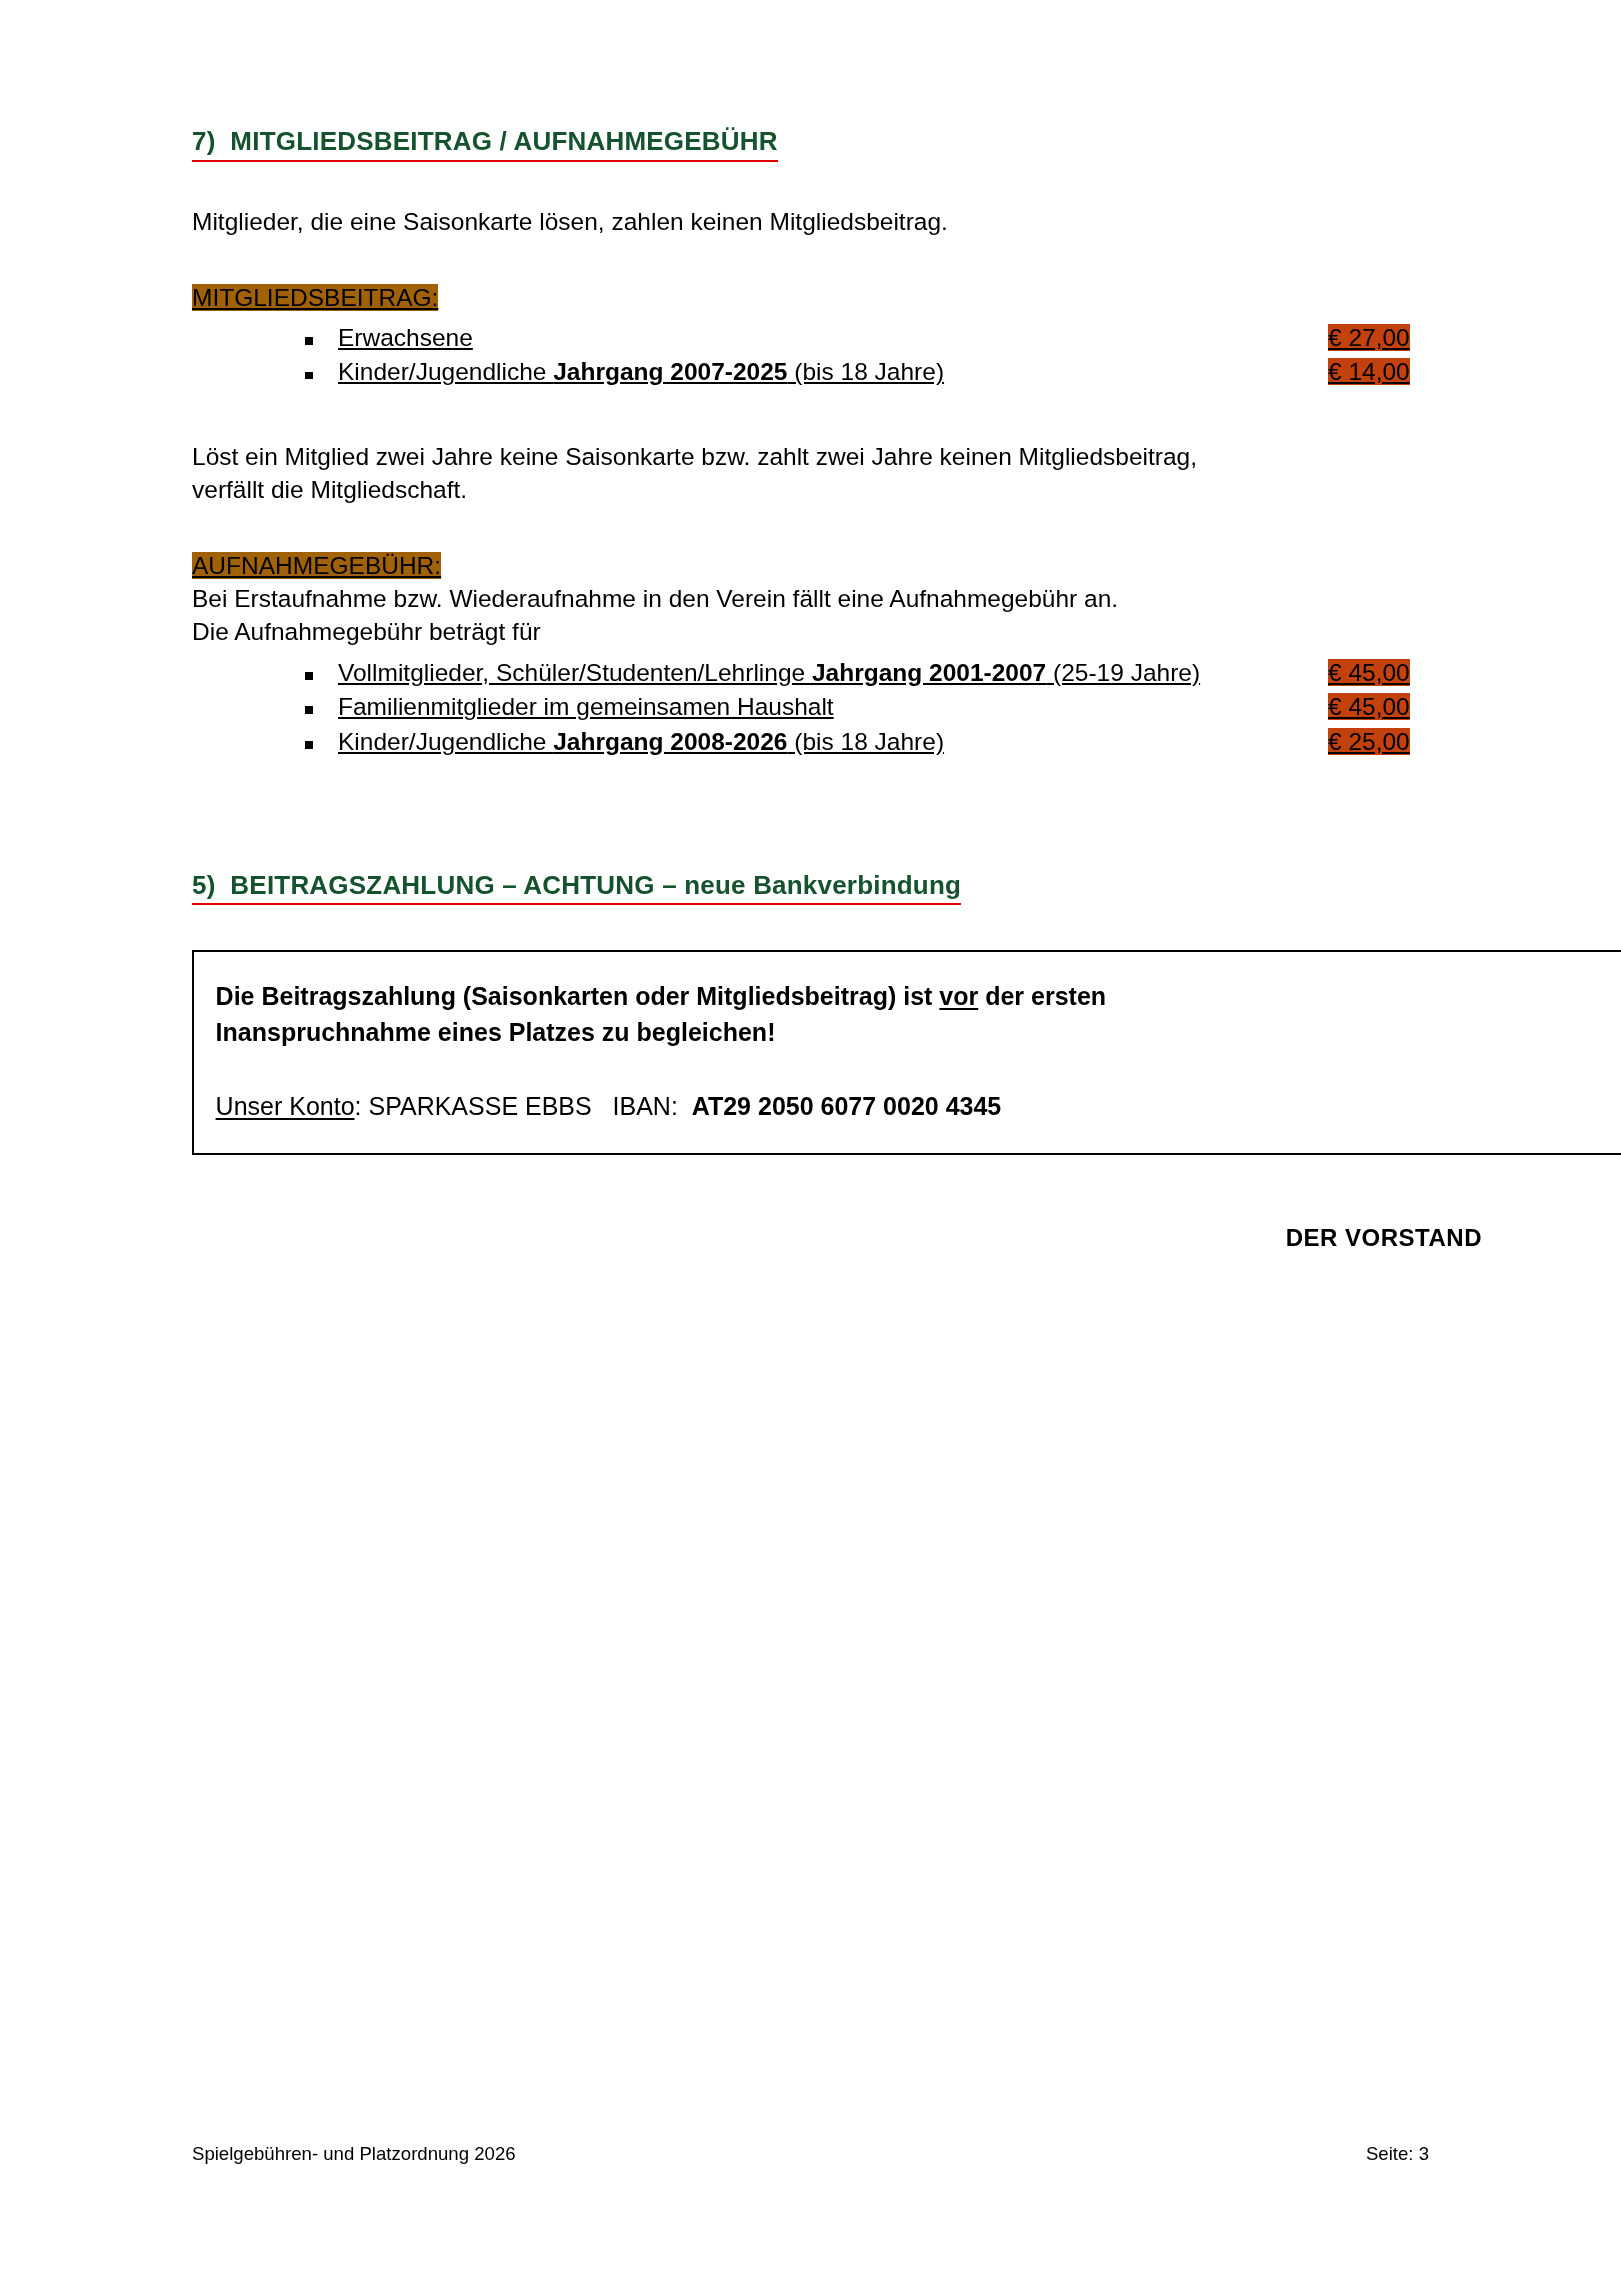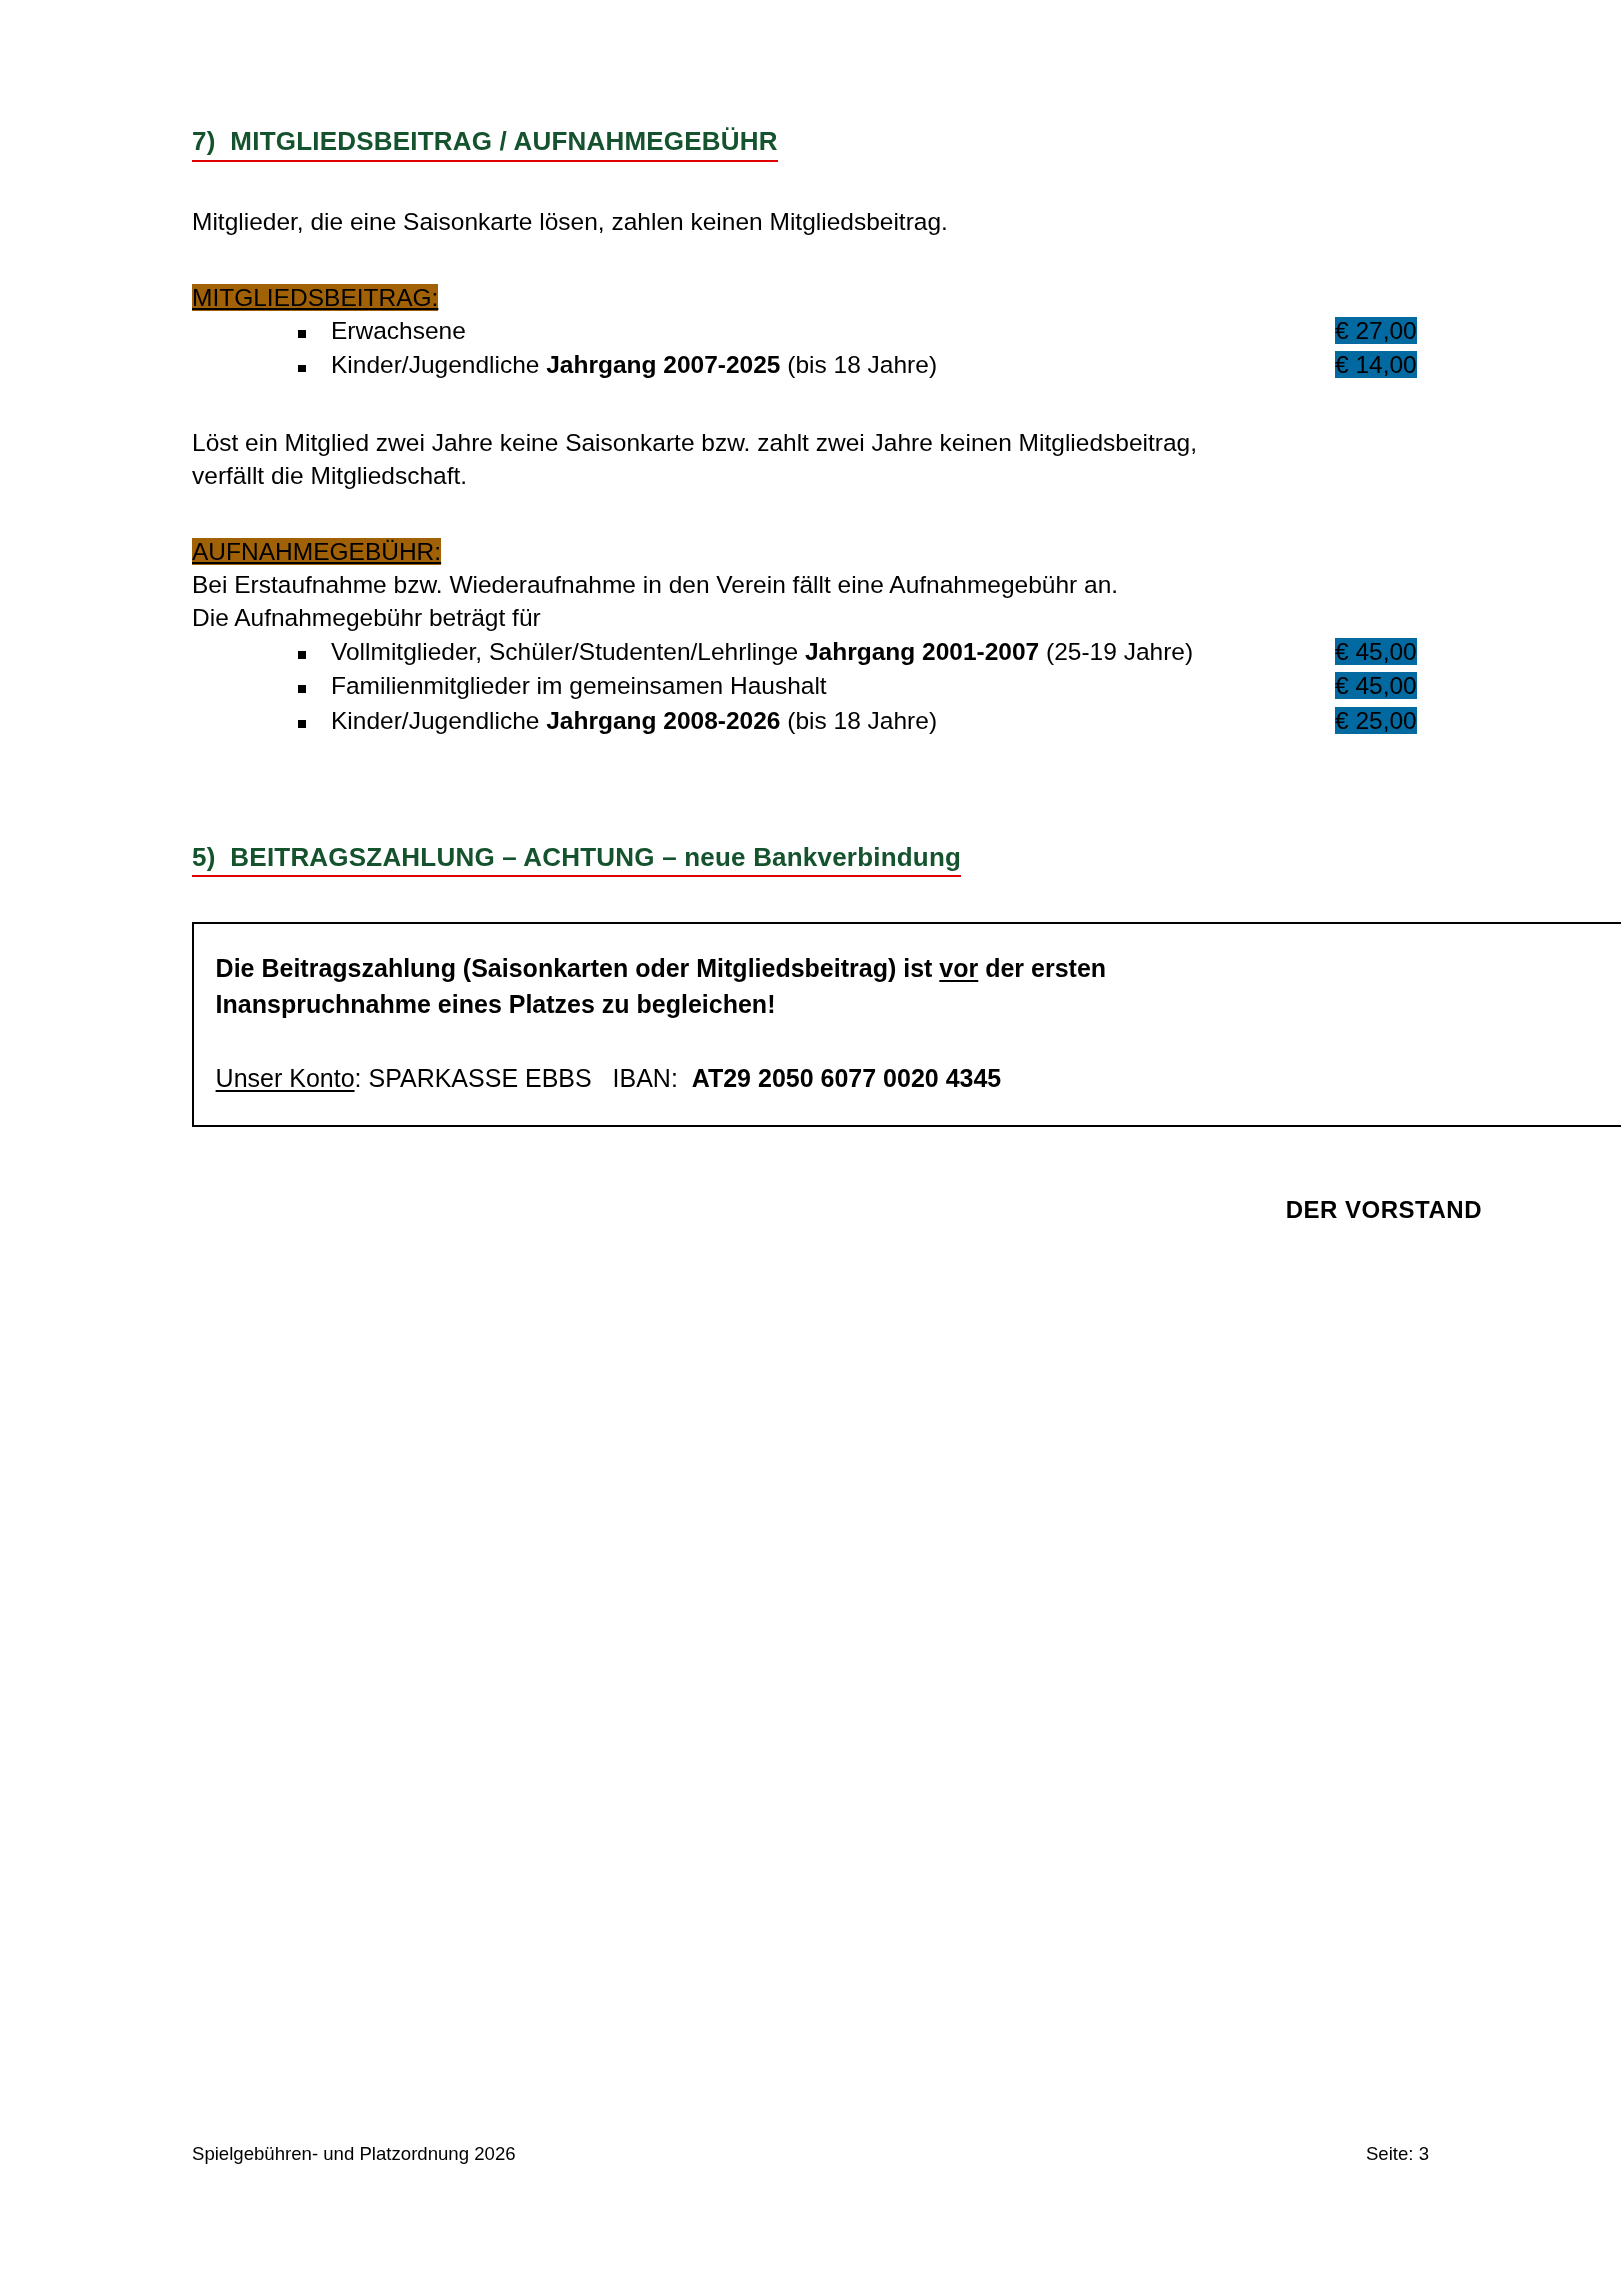--- a/index.html
+++ b/index.html
@@ -45,43 +45,44 @@
   
   .para {
     font-size: 24.5px;
     line-height: 1.35;
     margin: 0;
     white-space: pre-wrap;
   }
   .spacer-lg { height: 43px; }
 
   .hl {
-    background: #0369a1;
+    background: #c2410c;
   }
   .hl-underline {
     background: #a16207;
     text-decoration: underline;
     text-underline-offset: 2px;
   }
   .u {
     text-decoration: underline;
     text-underline-offset: 2.9px;
   }
   .spaced-u {
     text-decoration: underline;
     text-underline-offset: 3.9px;
     letter-spacing: 2.9px;
   }
   .b { font-weight: bold; }
 
   
   .bullets {
     list-style: none;
-    margin: 0;
+    margin: 7px;
     padding: 0;
+    text-decoration: underline;
   }
   .bullet-row {
     display: flex;
     align-items: baseline;
     font-size: 24.5px;
     line-height: 1.42;
   }
   .bullet-marker {
     flex: 0 0 auto;
     width: 33px;

